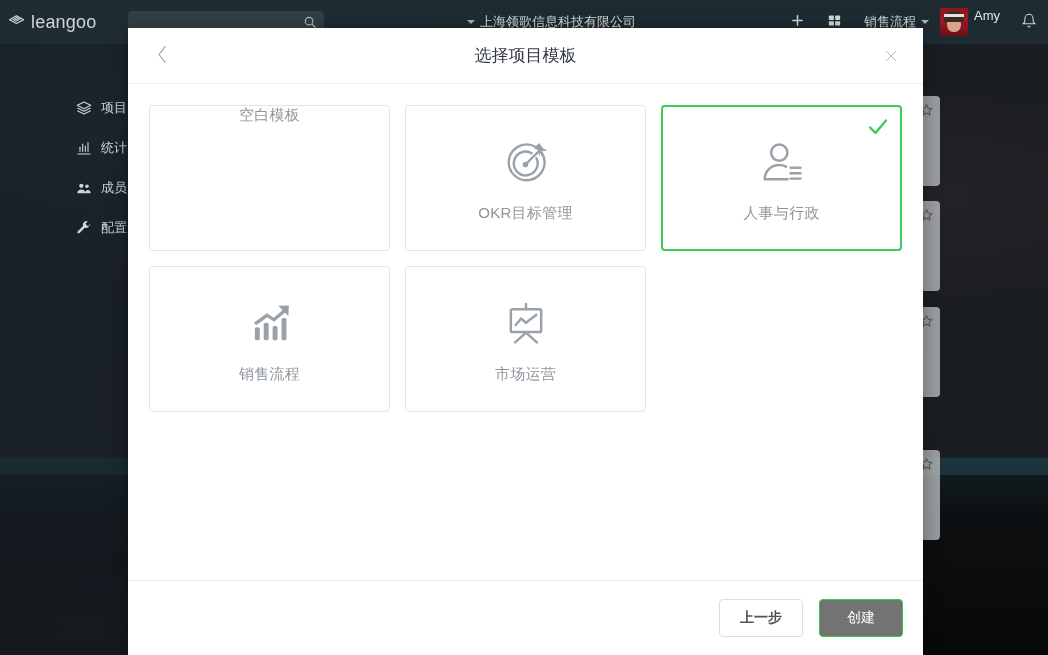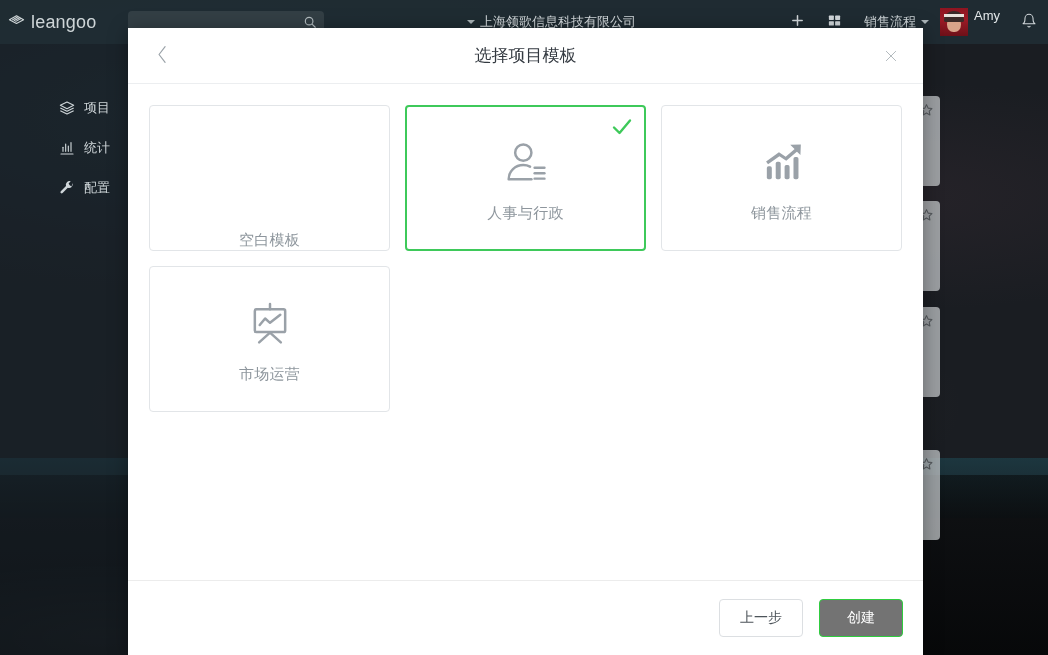--- a/index.html
+++ b/index.html
@@ -101,21 +101,21 @@
   }
   #user-name{ font-size:13px; color:#e2e7e9; }
 
   
   #sidebar{
     position:absolute; left:0; top:28px; width:128px; bottom:0;
     background: rgba(26,35,41,.55); z-index:15;
   }
   .side-item{
     height:40px; display:flex; align-items:center; gap:9px;
-    padding-left:59px; color:#cfd6d9; font-size:13px; cursor:pointer;
+    padding-left:76px; color:#cfd6d9; font-size:13px; cursor:pointer;
   }
   .side-item:first-child{ margin-top:60px; }
   .side-ico{ width:16px;height:16px;flex:0 0 16px; display:flex; align-items:center; justify-content:center;}
 
   
   .bg-card{
     position:absolute; right:108px; width:125px; height:90px;
     background: rgba(190,193,196,.78); border-radius:4px; z-index:5;
   }
   .bg-card .star{ position:absolute; right:7px; top:6px; }
@@ -145,36 +145,36 @@
     display:flex; align-items:center; justify-content:center; cursor:pointer; color:#a8b0b5;
     font-size:19px; line-height:1;
   }
   #modal-body{ flex:1; padding:21px; overflow:hidden; }
   #tpl-grid{ display:flex; flex-wrap:wrap; gap:15px; }
   .tpl-card{
     width:241px; height:146px; border:1px solid #e2e5e8; border-radius:4px;
     background:#fff; position:relative; cursor:pointer;
     display:flex; flex-direction:column; align-items:center; justify-content:center;
   }
-  .tpl-card.blank{ justify-content:flex-end; }
+  .tpl-card.blank{ justify-content:flex-start; }
   .tpl-card.selected{ border:2px solid #3ec95a; }
   .tpl-ico{ height:56px; display:flex; align-items:flex-end; justify-content:center; margin-bottom:14px; }
   .tpl-label{ font-size:15px; color:#8e969d; letter-spacing:.3px; }
   .tpl-card.blank .tpl-label{ margin:0; }
   .tpl-check{ position:absolute; right:10px; top:8px; }
   #modal-footer{
     height:75px; flex:0 0 75px; border-top:1px solid #ececec;
     display:flex; align-items:center; justify-content:flex-end; gap:16px; padding-right:20px;
   }
   .btn{
     height:38px; min-width:84px; border-radius:4px; font-size:14px;
     display:flex; align-items:center; justify-content:center; cursor:pointer;
     font-family:inherit;
   }
-  #prev-btn{ background:#fff; border:1px solid #dcdfe2; color:#4d545a; }
+  #prev-btn{ background:#fff; border:1px solid #dcdfe2; color:#4d545a;font-weight:bold; }
   #create-btn{ background:#737373; border:1px solid #2fcc3f; color:#fff; }
 </style>
 </head>
 <body>
 
 <div id="bg-photo">
   <div id="bg-sea"></div>
   <div id="bg-rocks"></div>
 </div>
 
@@ -222,20 +222,31 @@
     <span class="side-ico">
       <svg width="16" height="16" viewBox="0 0 24 24" fill="none" stroke="#cfd6d9" stroke-width="1.7" stroke-linecap="round">
           <line x1="3" y1="21" x2="21" y2="21"></line>
           <line x1="6" y1="17" x2="6" y2="11"></line>
           <line x1="10" y1="17" x2="10" y2="6"></line>
           <line x1="14" y1="17" x2="14" y2="9"></line>
           <line x1="18" y1="17" x2="18" y2="4"></line>
         </svg>
     </span>
     <span>统计</span>
+  </div>
+  <div class="side-item">
+    <span class="side-ico">
+      <svg width="17" height="17" viewBox="0 0 24 24" fill="#cfd6d9">
+          <circle cx="8" cy="8" r="3.2"></circle>
+          <circle cx="16.5" cy="8.6" r="2.6"></circle>
+          <path d="M2 19c0-3.3 2.7-5.4 6-5.4s6 2.1 6 5.4z"></path>
+          <path d="M13.6 19c0-2.6 1.6-4.6 4.2-4.6 2.2 0 4.2 1.6 4.2 4.6z"></path>
+        </svg>
+    </span>
+    <span>成员</span>
   </div>
   <div class="side-item">
     <span class="side-ico">
       <svg width="16" height="16" viewBox="0 0 24 24" fill="#cfd6d9">
         <path d="M20.3 4.6a5.6 5.6 0 0 1-7.1 7.1L5.4 19.5a1.9 1.9 0 1 1-2.7-2.7l7.8-7.8a5.6 5.6 0 0 1 7.1-7.1l-3.2 3.2 1.6 2.9 2.9 1.6z"></path>
       </svg>
     </span>
     <span>配置</span>
   </div>
 </div>
@@ -333,20 +344,32 @@
     </div>
   </div>
 
   <div id="modal-body">
     <div id="tpl-grid">
 
       <div class="tpl-card blank">
         <div class="tpl-label">空白模板</div>
       </div>
 
+      <div class="tpl-card">
+        <div class="tpl-ico">
+          <svg width="52" height="52" viewBox="0 0 48 48" fill="none" stroke="#9aa1a8" stroke-width="2.2" stroke-linecap="round" stroke-linejoin="round">
+            <path d="M38.5 13.6A16.5 16.5 0 1 1 33 8.3"></path>
+            <path d="M33.6 18.6A11 11 0 1 1 29.3 14"></path>
+            <circle cx="23.5" cy="24.5" r="2.6" fill="#9aa1a8" stroke="none"></circle>
+            <line x1="24" y1="24" x2="37" y2="11"></line>
+            <path d="M36.2 4.6 L39.6 9.4 L44 11.5 L38.6 12.2 L36.2 16.8 L35.4 11.6 L31.2 9.3 Z" fill="#9aa1a8" stroke="none"></path>
+          </svg>
+        </div>
+        <div class="tpl-label">OKR目标管理</div>
+      </div>
 
       <div class="tpl-card selected">
         <span class="tpl-check">
           <svg width="24" height="24" viewBox="0 0 24 24" fill="none" stroke="#3ec95a" stroke-width="2.4" stroke-linecap="round" stroke-linejoin="round">
               <polyline points="4,12.5 9.5,18 20,5.5"></polyline>
             </svg>
         </span>
         <div class="tpl-ico">
           <svg width="52" height="52" viewBox="0 0 48 48" fill="none" stroke="#9aa1a8" stroke-width="2.3" stroke-linecap="round" stroke-linejoin="round">
             <circle cx="21.5" cy="13.5" r="7.5"></circle>

